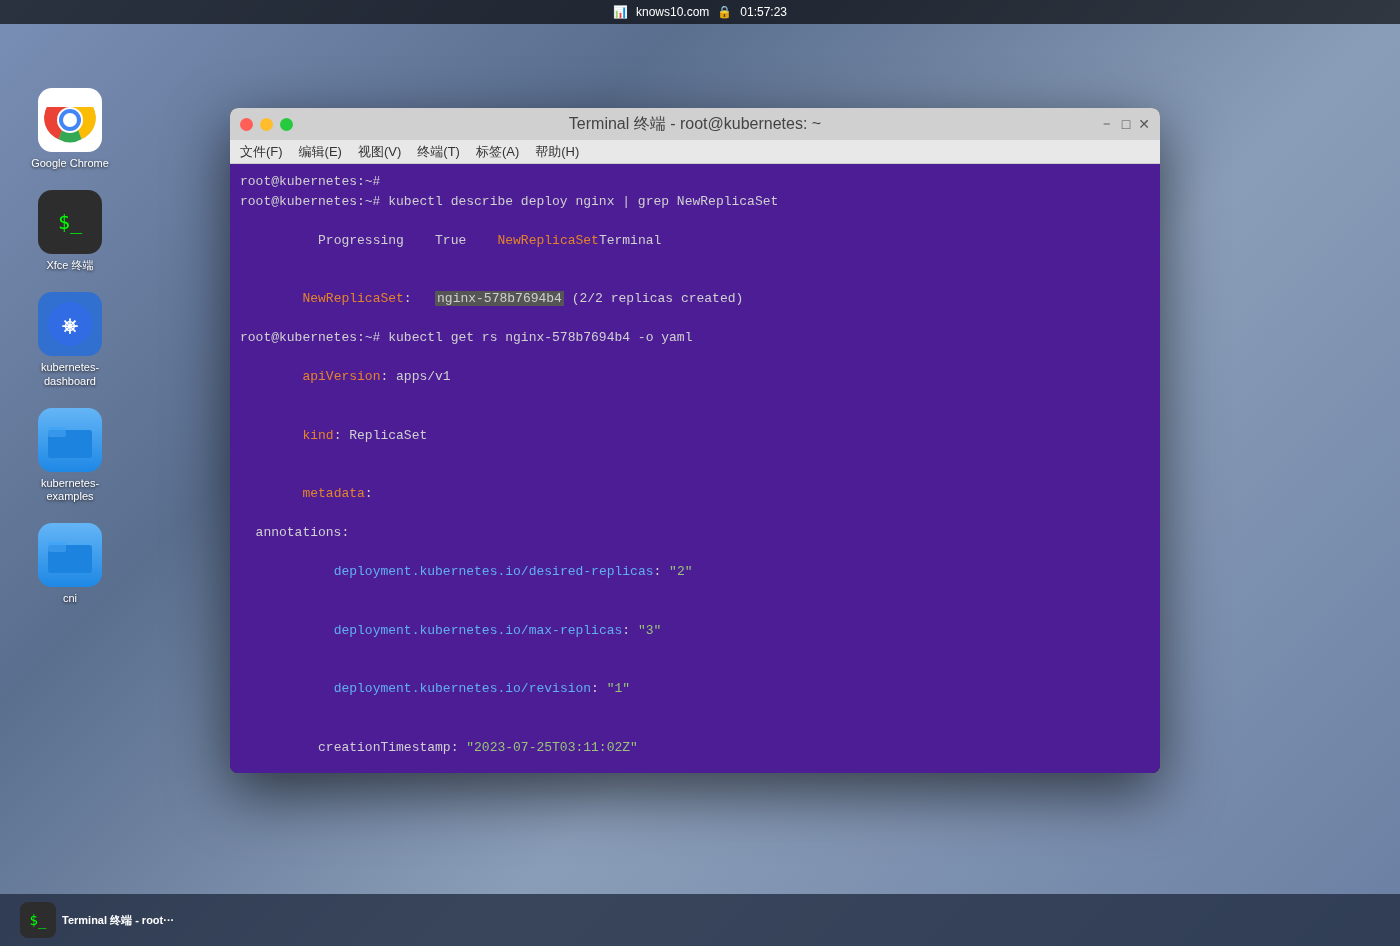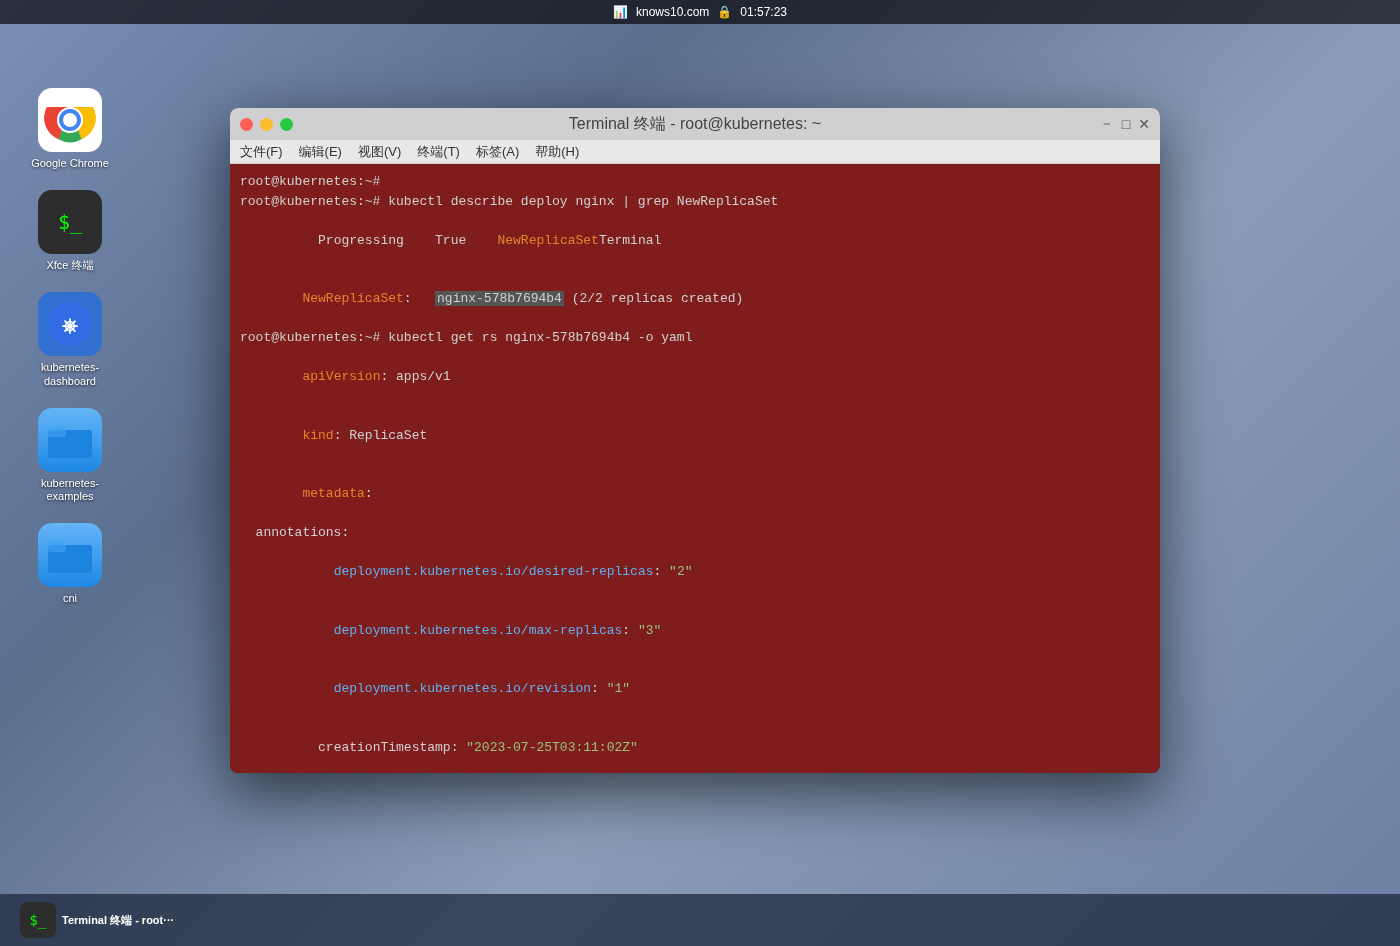--- a/index.html
+++ b/index.html
@@ -254,21 +254,21 @@
       color: #333;
       border-bottom: 1px solid #ccc;
     }
 
     .terminal-menubar span {
       cursor: pointer;
     }
 
     
     .terminal-content {
-      background: #7f1d1d;
+      background: #4c1d95;
       padding: 8px 10px;
       font-family: 'Courier New', Courier, monospace;
       font-size: 13px;
       line-height: 1.5;
       color: #d0d0d0;
       height: calc(100% - 56px);
       overflow-y: auto;
     }
 
     .term-line {

